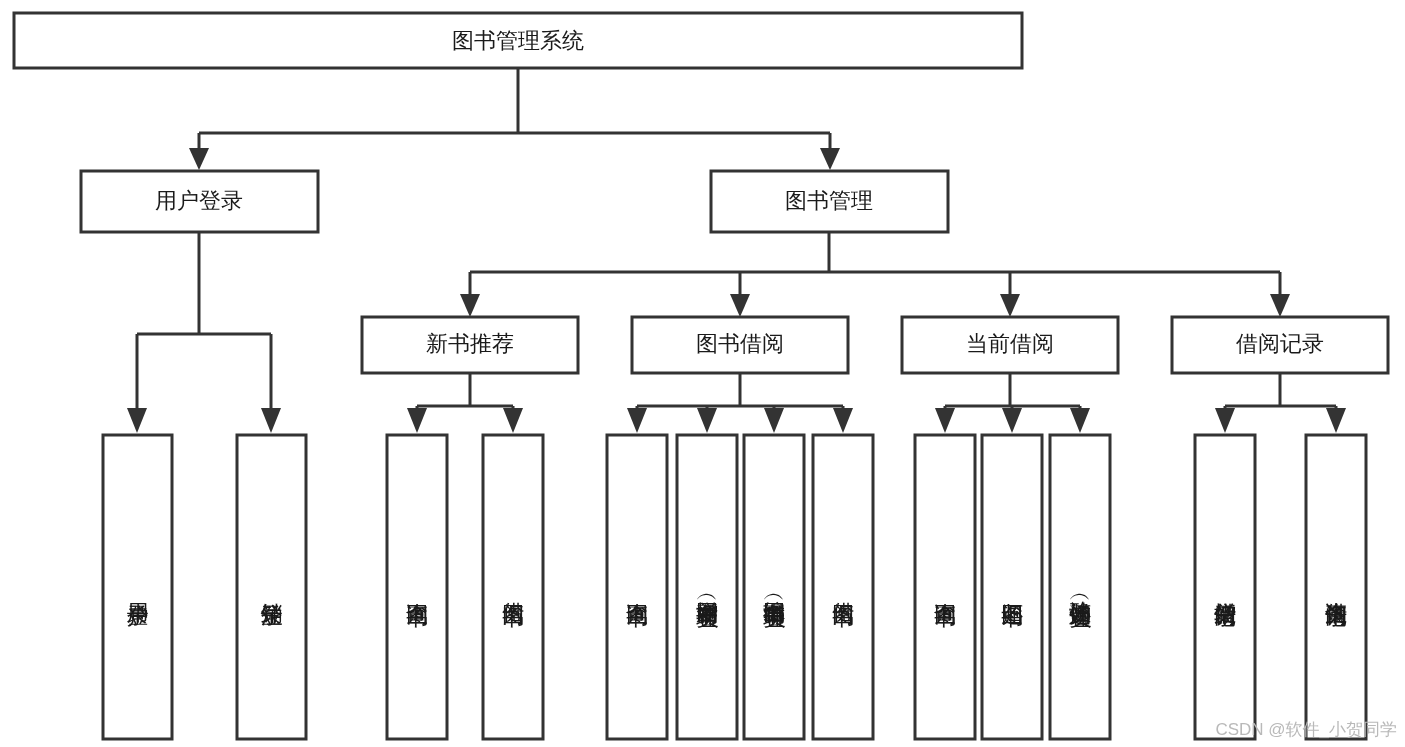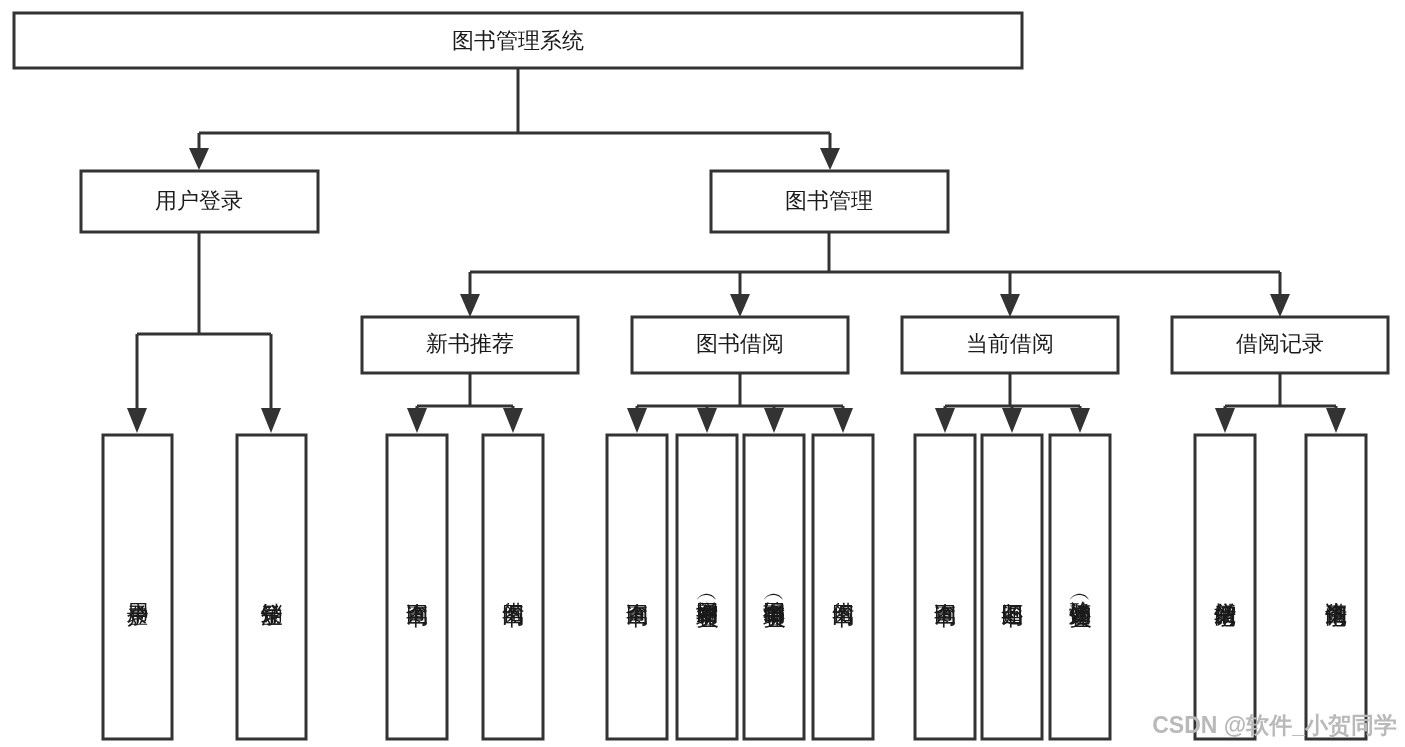--- a/index.html
+++ b/index.html
@@ -68,25 +68,24 @@
     box-sizing: border-box;
     display: flex;
     align-items: center;
     justify-content: center;
   }
   .watermark {
     position: absolute;
     right: 8px;
     bottom: 6px;
     font-family: "Liberation Sans", "DejaVu Sans", sans-serif;
-    font-size: 23px;
+    font-size: 17px;
     color: #b9b9b9;
     white-space: nowrap;
     user-select: none;
-    font-weight: bold;
   }
 </style>
 </head>
 <body>
 
 <div id="diagram-root">
 
   <svg class="flow" viewBox="0 0 1405 747" xmlns="http://www.w3.org/2000/svg">
 
     <g>

